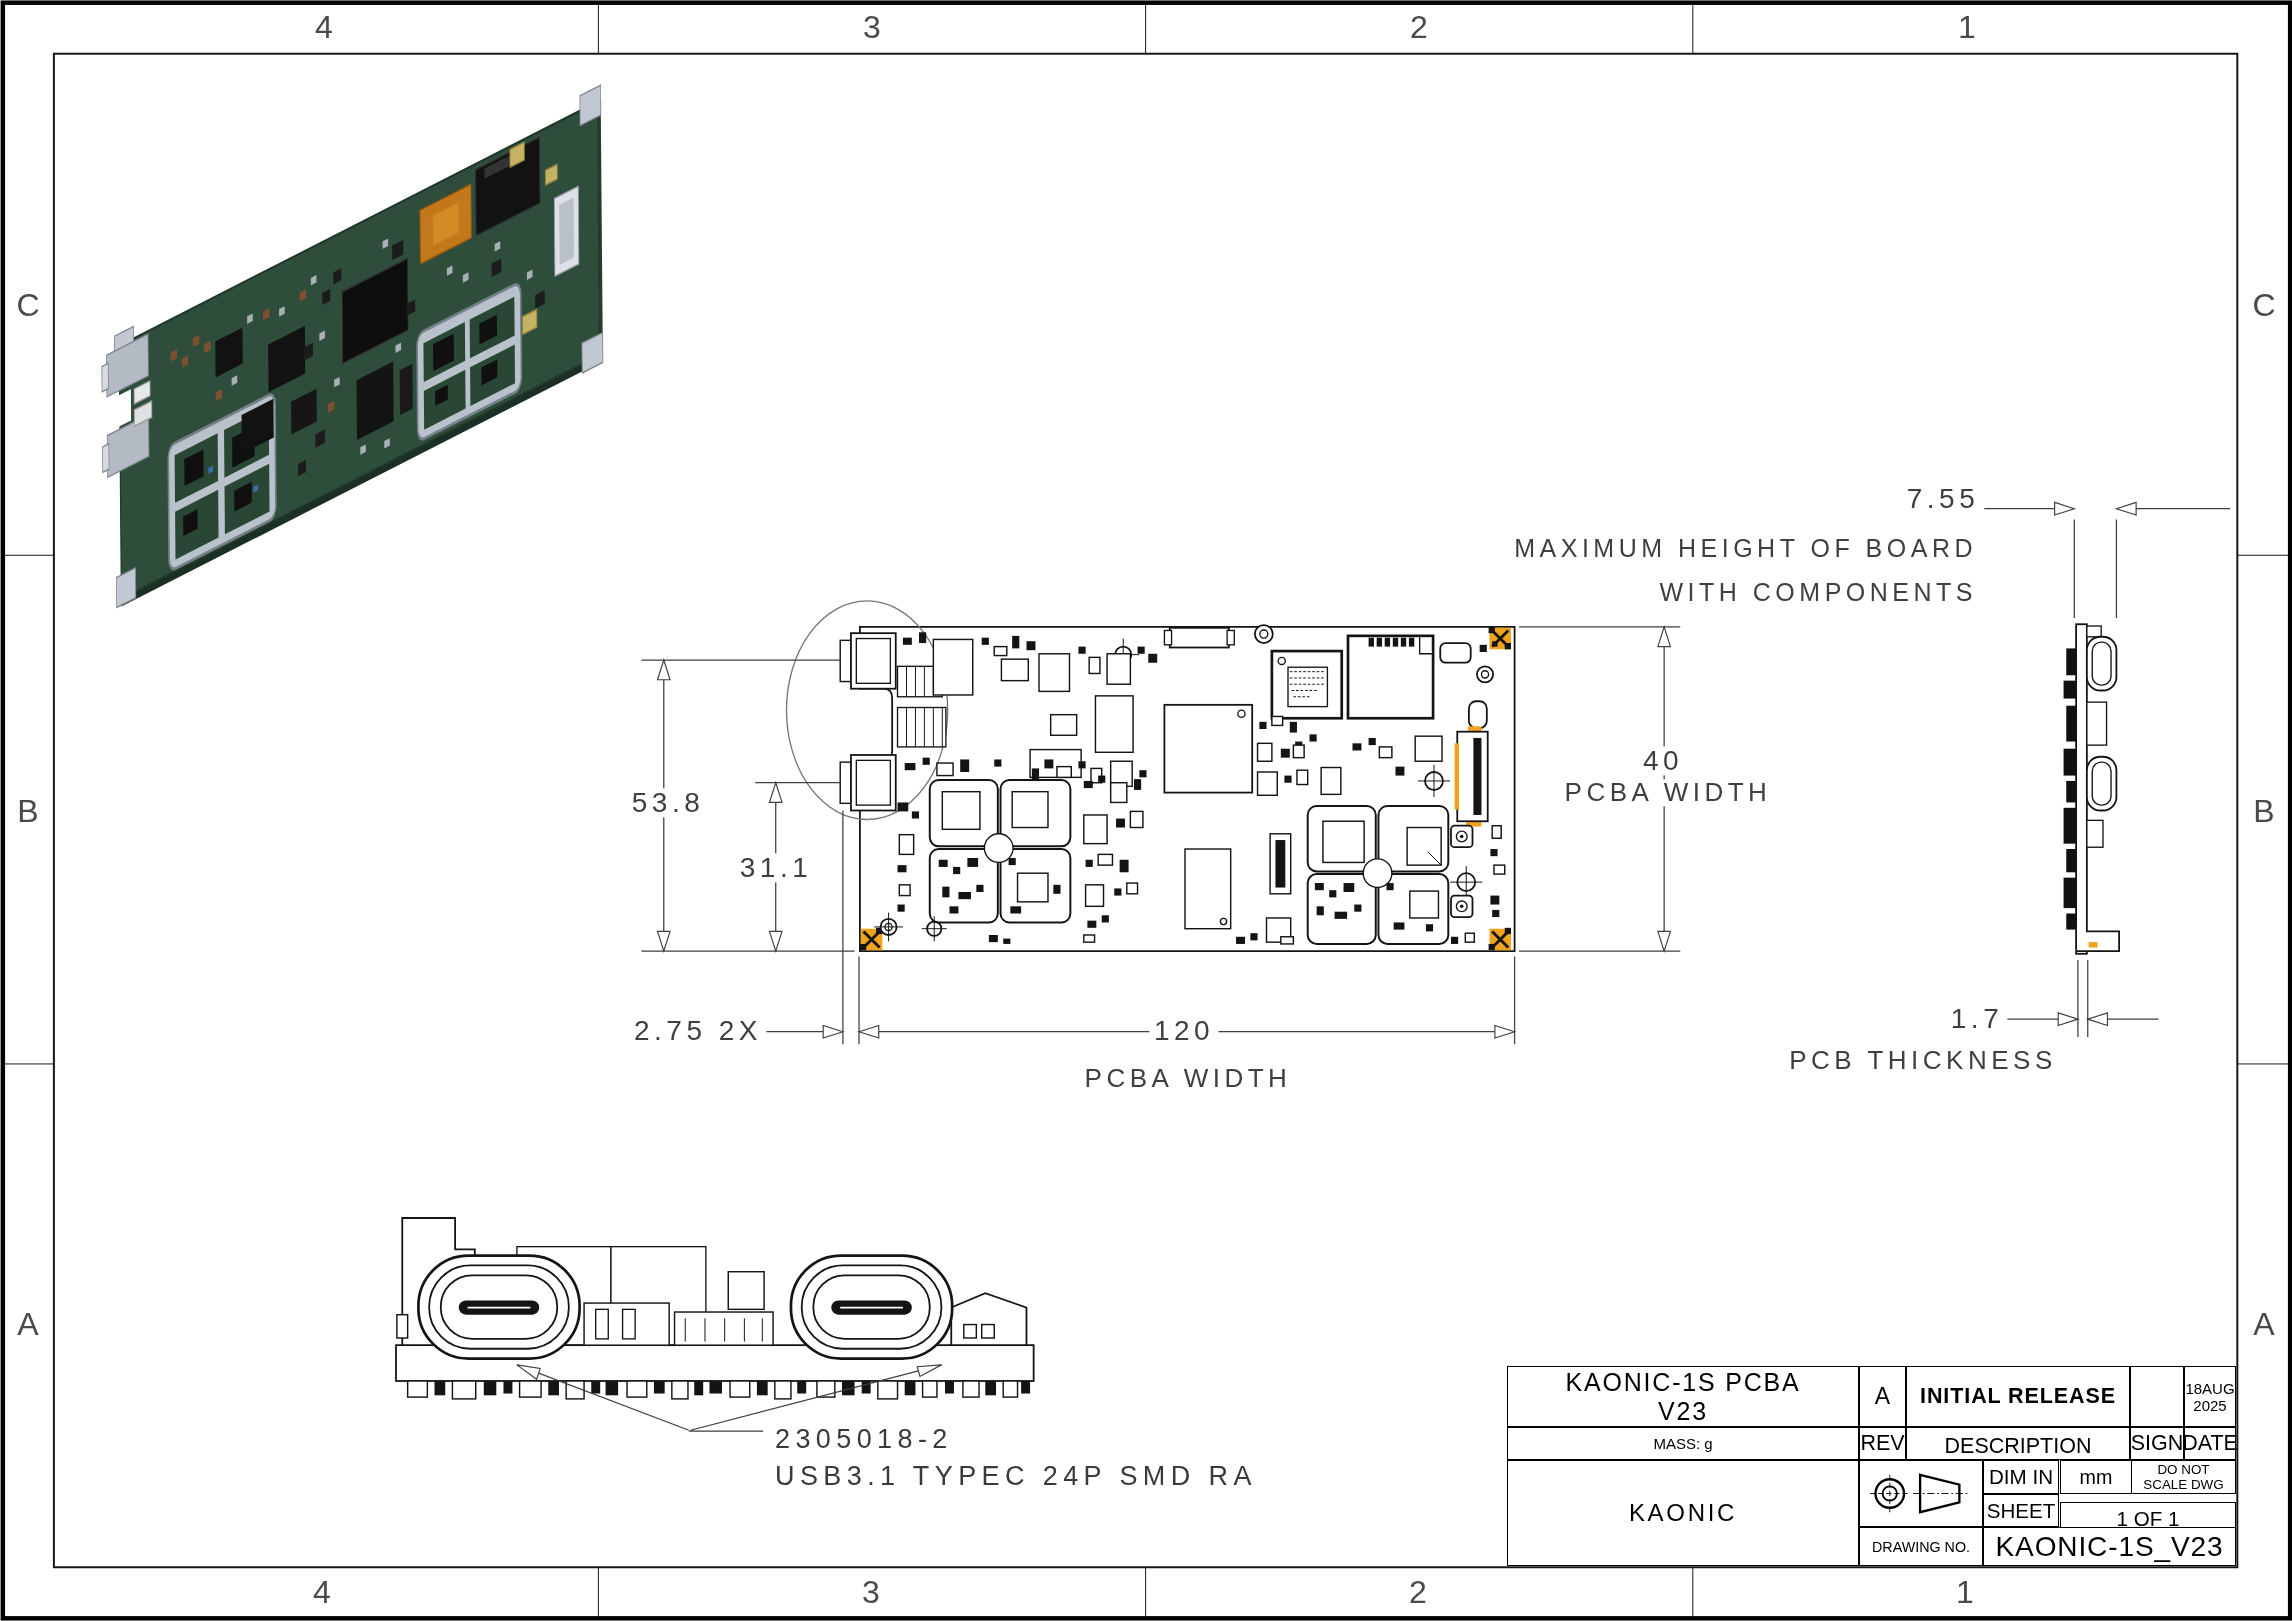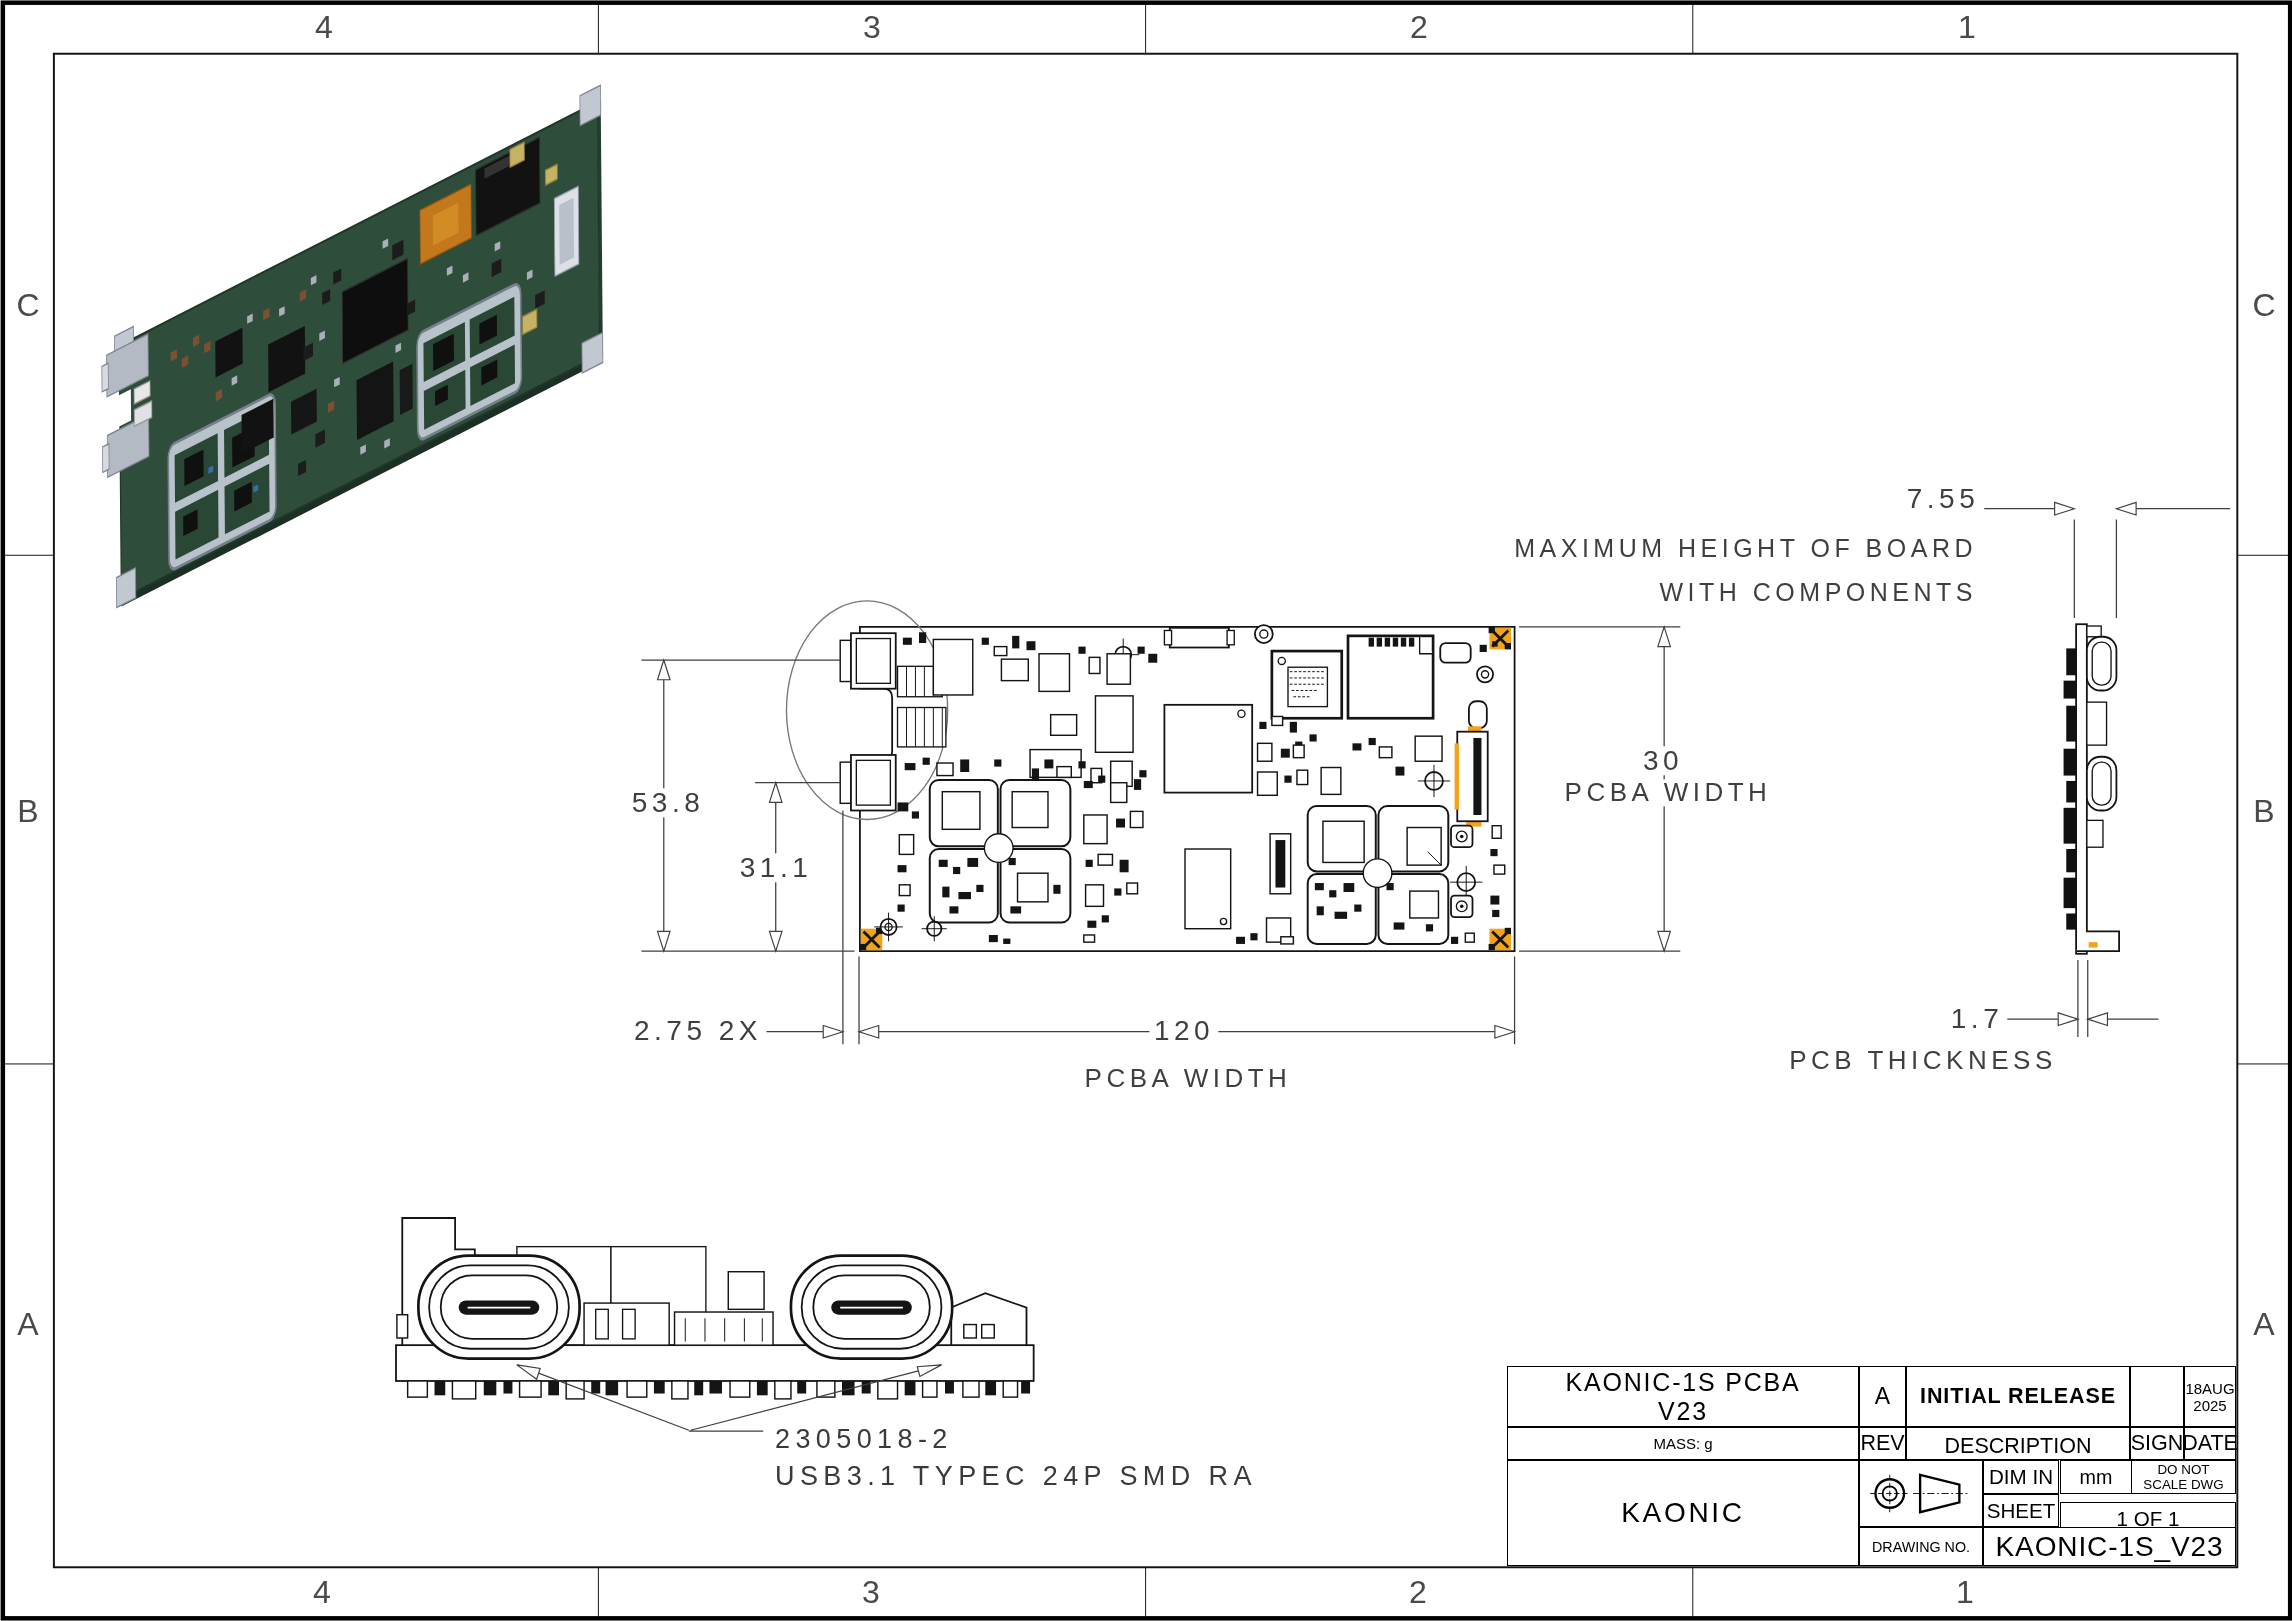--- a/index.html
+++ b/index.html
@@ -529,21 +529,21 @@
 <div class="t zone" style="left:28px;top:1325px">A</div>
 <div class="t zone" style="left:2264px;top:306px">C</div>
 <div class="t zone" style="left:2264px;top:812px">B</div>
 <div class="t zone" style="left:2264px;top:1325px">A</div>
 
 <div class="t dim" style="left:668px;top:803px">53.8</div>
 <div class="t dim" style="left:776px;top:868px">31.1</div>
 <div class="t dim" style="left:698px;top:1031px">2.75 2X</div>
 <div class="t dim" style="left:1184px;top:1031px">120</div>
 <div class="t dimlabel" style="left:1188px;top:1079px">PCBA WIDTH</div>
-<div class="t dim" style="left:1663px;top:761px">30</div>
+<div class="t dim" style="left:1663px;top:761px">40</div>
 <div class="t dimlabel" style="left:1668px;top:793px">PCBA WIDTH</div>
 <div class="t dim" style="left:1943px;top:499px">7.55</div>
 <div class="t note ra" style="left:1977px;top:548px">MAXIMUM HEIGHT OF BOARD</div>
 <div class="t note ra" style="left:1977px;top:592px">WITH COMPONENTS</div>
 <div class="t dim" style="left:1977px;top:1019px">1.7</div>
 <div class="t dimlabel" style="left:1923px;top:1061px">PCB THICKNESS</div>
 <div class="t callout la" style="left:767px;top:1439px">2305018-2</div>
 <div class="t callout la" style="left:767px;top:1476px">USB3.1 TYPEC 24P SMD RA</div>
 
 <div id="titleblock">
@@ -570,21 +570,21 @@
       </div>
   <div class="cell" style="left:399px;top:61px;width:224px;height:33px;font-size:21.5px;justify-content:flex-end;">
         <span>DESCRIPTION</span>
       </div>
   <div class="cell" style="left:623px;top:61px;width:54px;height:33px;font-size:21.5px;">
         <span>SIGN</span>
       </div>
   <div class="cell" style="left:677px;top:61px;width:52px;height:33px;font-size:21.5px;">
         <span>DATE</span>
       </div>
-  <div class="cell" style="left:0;top:94px;width:352px;height:106px;font-size:28px;letter-spacing:2.7px;">
+  <div class="cell" style="left:0;top:94px;width:352px;height:106px;font-size:24px;letter-spacing:2.7px;">
         <span>KAONIC</span>
       </div>
   <div class="cell" style="left:352px;top:94px;width:124px;height:67px;">
     <svg width="116" height="63" viewBox="0 0 130 70" style="position:static">
       <circle cx="30" cy="35" r="16" fill="none" stroke="#000" stroke-width="2.6"></circle>
       <circle cx="30" cy="35" r="8" fill="none" stroke="#000" stroke-width="2"></circle>
       <path d="M8,35 H52 M30,14 V56" stroke="#000" stroke-width="1" stroke-dasharray="6,3"></path>
       <path d="M64,14 L108,25 L108,45 L64,56 Z" fill="none" stroke="#000" stroke-width="2.6"></path>
       <path d="M56,35 H118" stroke="#000" stroke-width="1" stroke-dasharray="8,3,2,3"></path>
     </svg>

